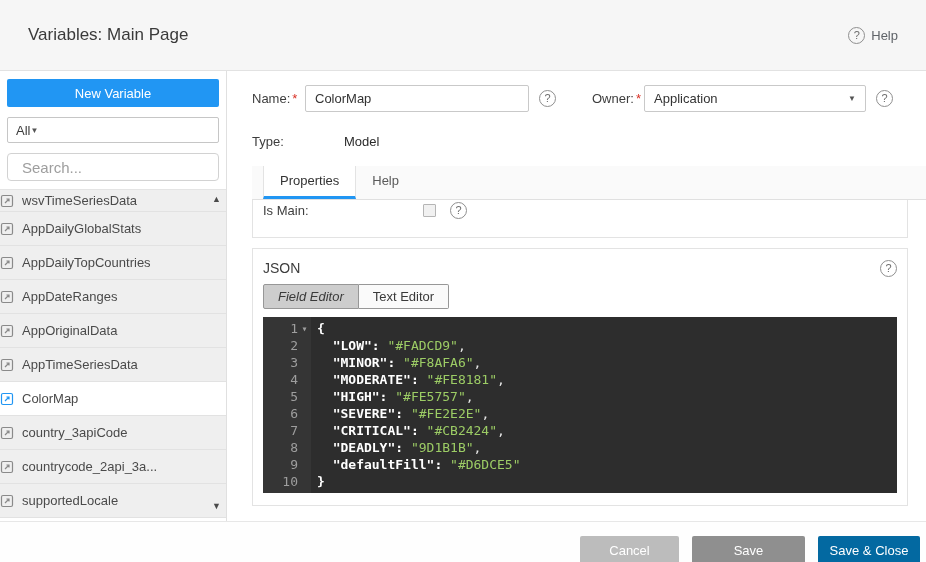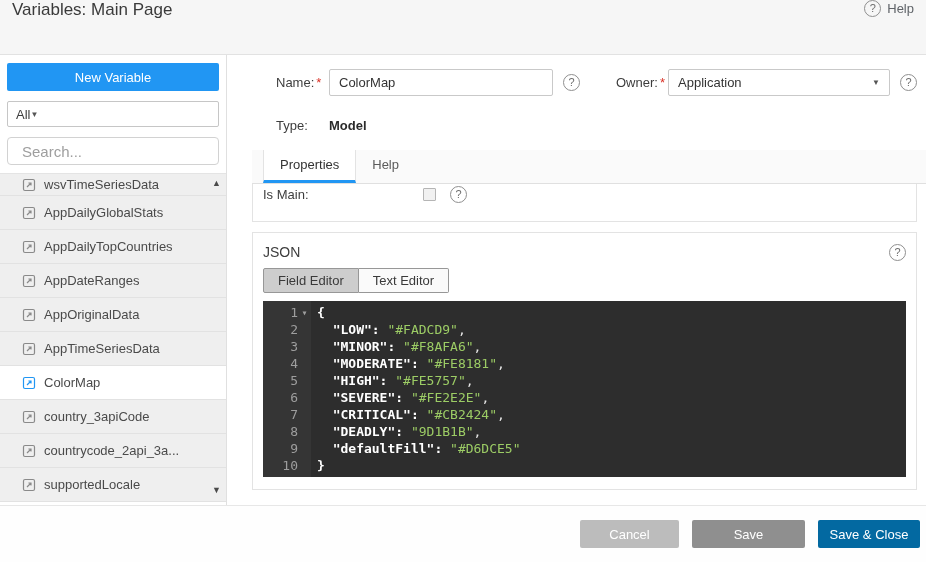--- a/index.html
+++ b/index.html
@@ -6,27 +6,27 @@
   html, body { width: 926px; height: 562px; overflow: hidden; }
   body {
     font-family: "Liberation Sans", sans-serif;
     background: #ffffff;
     color: #3d3d3d;
     font-size: 13px;
   }
 
   
   .app-header {
-    height: 55px;
+    height: 71px;
     background: #f6f6f6;
     border-bottom: 1px solid #e2e2e2;
     display: flex;
-    align-items: flex-start;
+    align-items: center;
     justify-content: space-between;
-    padding: 0 12px;
+    padding: 0 28px;
   }
   .app-title { font-size: 17px; color: #3a3a3a; }
   .help-link { display: flex; align-items: center; gap: 6px; color: #5f6368; font-size: 13px; cursor: pointer; }
 
   .qicon {
     display: inline-block;
     width: 17px; height: 17px;
     border: 1px solid #8f8f8f;
     border-radius: 50%;
     text-align: center;
@@ -90,21 +90,21 @@
     background: transparent;
   }
   .search-box input::placeholder { color: #9e9e9e; }
 
   .var-list { flex: 1; overflow: hidden; position: relative; border-top: 1px solid #e4e4e4; }
   .var-row {
     height: 34px;
     display: flex;
     align-items: center;
     gap: 8px;
-    padding: 0 22px;
+    padding: 0 0;
     background: #efefef;
     border-bottom: 1px solid #e2e2e2;
     color: #4a4a4a;
     cursor: pointer;
     white-space: nowrap;
     overflow: hidden;
   }
   .var-row.clipped { height: 22px; }
   .var-row.selected { background: #ffffff; }
   .var-icon { width: 14px; height: 14px; color: #8a8a8a; flex: none; }
@@ -112,38 +112,38 @@
   .scroll-up, .scroll-down {
     position: absolute; right: 5px; font-size: 9px; color: #4a4a4a; cursor: pointer; line-height: 10px;
   }
   .scroll-up { top: 4px; }
   .scroll-down { bottom: 10px; }
 
   
   .main { flex: 1; padding: 13px 18px 0 25px; background: #fff; }
 
   .form-row { display: flex; align-items: center; height: 28px; margin-bottom: 18px; }
-  .flabel { display: inline-block; width: 53px; color: #3d3d3d; flex: none; margin-left: 24px; }
+  .flabel { display: inline-block; width: 53px; color: #3d3d3d; flex: none; }
   .flabel-owner { width: 52px; margin-left: 36px; }
   .req { color: #d93025; margin-left: 2px; }
   .name-input {
     width: 224px; height: 27px;
     border: 1px solid #c9c9c9; border-radius: 2px;
     padding: 0 9px; font-size: 13px; font-family: inherit; color: #333;
   }
   .owner-select {
     width: 222px; height: 27px;
     border: 1px solid #c9c9c9; border-radius: 2px;
     background: #fff;
     display: flex; align-items: center; justify-content: space-between;
     padding: 0 9px; color: #333; cursor: pointer;
   }
   .mh { margin-left: 10px; cursor: pointer; }
   .type-row { display: flex; align-items: center; height: 22px; margin-bottom: 14px; }
-  .type-value { font-weight: bold; color: #2b2b2b; }
+  .type-value { font-weight: normal; color: #2b2b2b; margin-left: 39px; }
 
   
   .tab-bar {
     height: 34px;
     margin-right: -18px;
     background: #fafafa;
     border-bottom: 1px solid #e0e0e0;
     display: flex;
     padding-left: 11px;
   }
@@ -201,21 +201,21 @@
     padding: 0 14px;
     border: 1px solid #979797;
     background: #fafafa;
     color: #3a3a3a;
     font-size: 13px;
     font-family: inherit;
     cursor: pointer;
   }
   .toggle-btn:first-child { border-radius: 2px 0 0 2px; }
   .toggle-btn:last-child { border-left: none; border-radius: 0 2px 2px 0; }
-  .toggle-btn.active { background: #cdcdcd; }
+  .toggle-btn.active { background: #cdcdcd; font-style: italic; }
 
   .code-editor {
     height: 176px;
     background: linear-gradient(to right, #353535 48px, #2d2d2d 48px);
     padding: 3px 0;
     overflow: hidden;
     cursor: text;
   }
   .code-row { display: flex; height: 17px; font-family: "DejaVu Sans Mono", monospace; font-size: 13px; line-height: 17px; }
   .ln { width: 35px; text-align: right; color: #9e9e9e; flex: none; }

